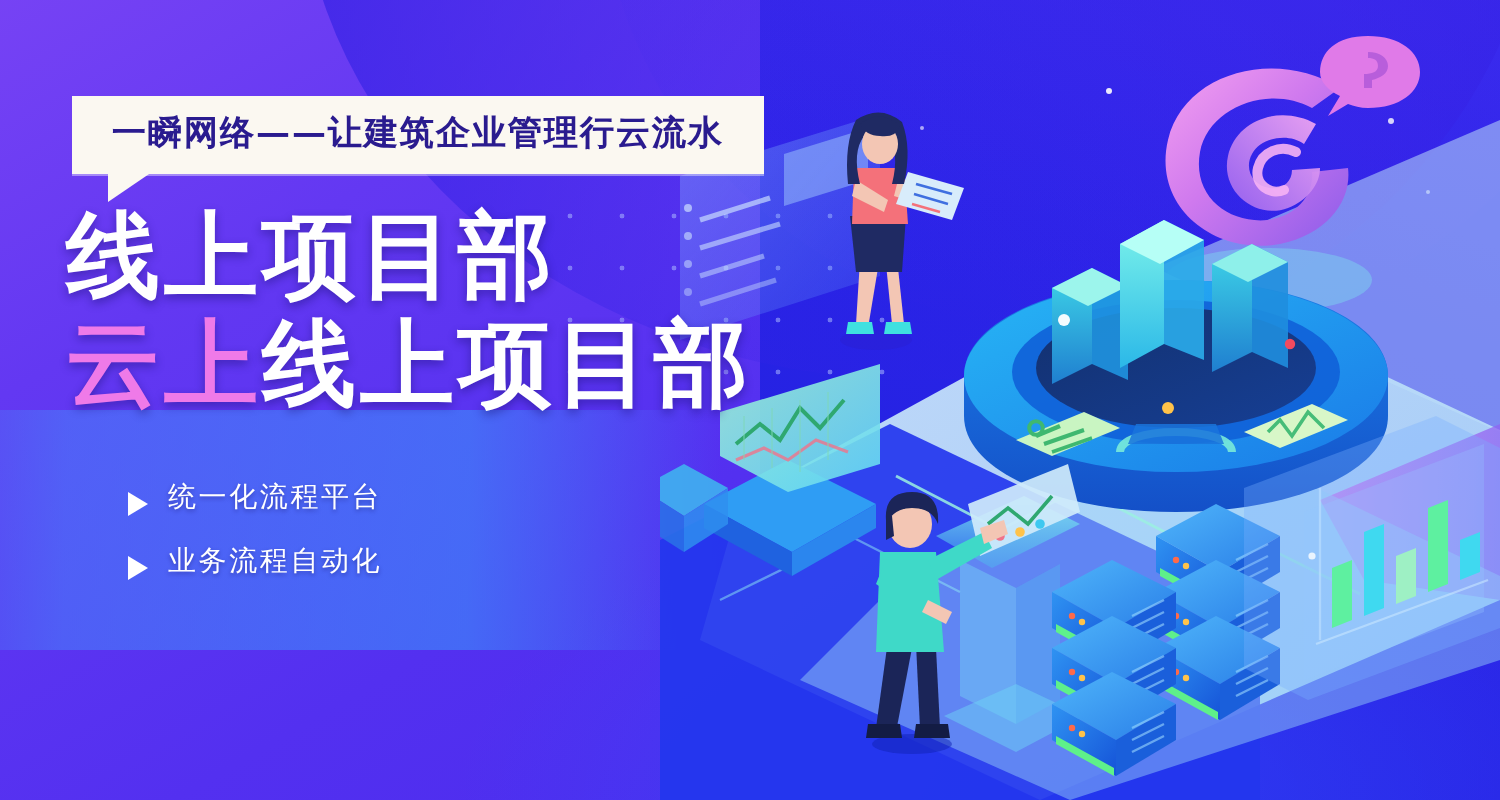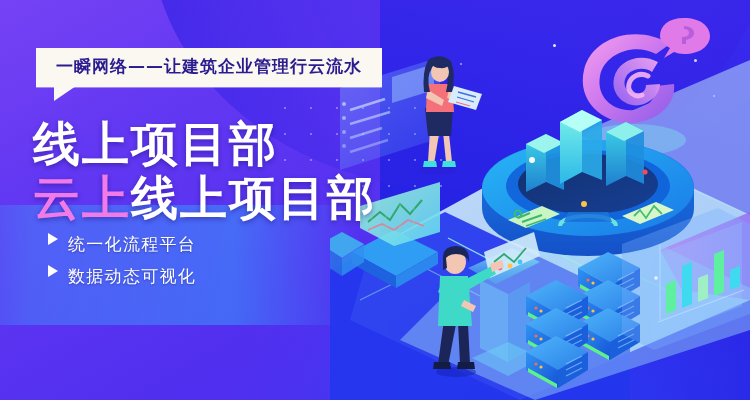--- a/index.html
+++ b/index.html
@@ -90,47 +90,48 @@
     left: 18px; bottom: -14px;
     width: 0; height: 0;
     border-left: 0 solid transparent;
     border-right: 22px solid transparent;
     border-top: 15px solid #fbf8f1;
   }
 
   
   .headline {
     position: absolute;
-    left: 33px; top: 117px;
+    left: 33px; top: 101px;
     font-size: 47px;
     font-weight: 700;
     line-height: 1.14;
     letter-spacing: 2px;
     color: #ffffff;
     text-shadow: 0 2px 5px rgba(25,15,110,0.45);
   }
   .headline-l2 { display: block; }
   .hl-accent { color: #ef7ae8; }
 
   
   .feature-list {
     position: absolute;
     left: 48px; top: 233px;
     list-style: none;
     margin: 0; padding: 0;
   }
   .feature-item {
     display: flex;
-    align-items: flex-start;
+    align-items: flex-end;
     height: 25px;
     margin-bottom: 7px;
     color: #ffffff;
-    font-size: 17px;
+    font-size: 14px;
     letter-spacing: 1.3px;
     text-shadow: 0 1px 2px rgba(20,15,90,0.4);
+    margin-left: 16px;
   }
   .bullet-arrow {
     width: 0; height: 0;
     border-top: 6px solid transparent;
     border-bottom: 6px solid transparent;
     border-left: 10px solid #ffffff;
     margin-right: 10px;
     flex: 0 0 auto;
   }
 
@@ -469,17 +470,17 @@
     <span class="headline-l2"><span class="hl-accent">云上</span><span>线上项目部</span></span>
   </div>
 
   <ul class="feature-list">
     <li class="feature-item">
       <span class="bullet-arrow"></span>
       <span>统一化流程平台</span>
     </li>
     <li class="feature-item">
       <span class="bullet-arrow"></span>
-      <span>数据动态可视化</span>
+      <span>业务流程自动化</span>
     </li>
   </ul>
 
 </div>
 
 </body></html>

